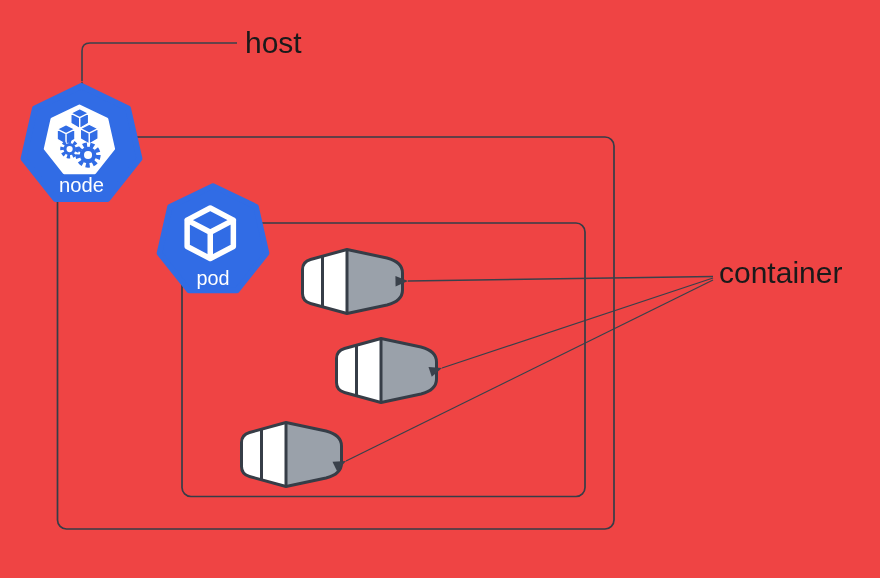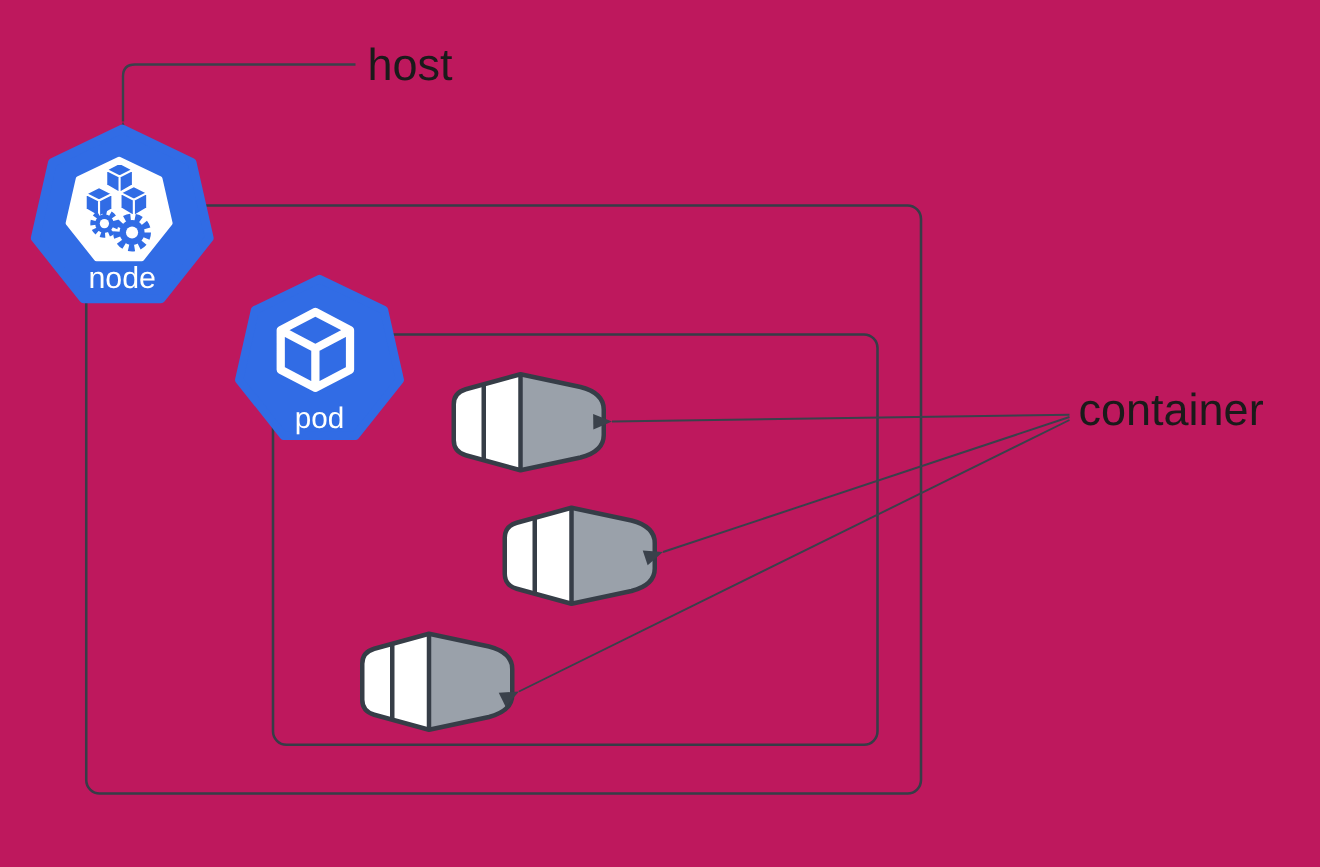--- a/index.html
+++ b/index.html
@@ -1,19 +1,19 @@
 <!DOCTYPE html>
 <html><head>
 <meta charset="utf-8">
 <style>
   html, body { margin: 0; padding: 0; background: #ffffff; }
   .canvas {
     position: relative;
     width: 880px; height: 578px;
-    background: #be185d;
+    background: #ef4444;
     font-family: "Liberation Sans", sans-serif;
     overflow: hidden;
   }
   svg { display: block; }
   .boundary { fill: none; stroke: #363d47; stroke-width: 1.7px; }
   .thin-line { stroke: #3a414b; stroke-width: 1.3px; fill: none; }
   .connector { stroke: #3a414b; stroke-width: 1.6px; fill: none; }
   .annot-text { fill: #1a1a1a; font-size: 30px; font-family: "Liberation Sans", sans-serif; }
   .icon-text { fill: #ffffff; font-family: "Liberation Sans", sans-serif; }
   .k8s-blue { fill: #316ce5; }

